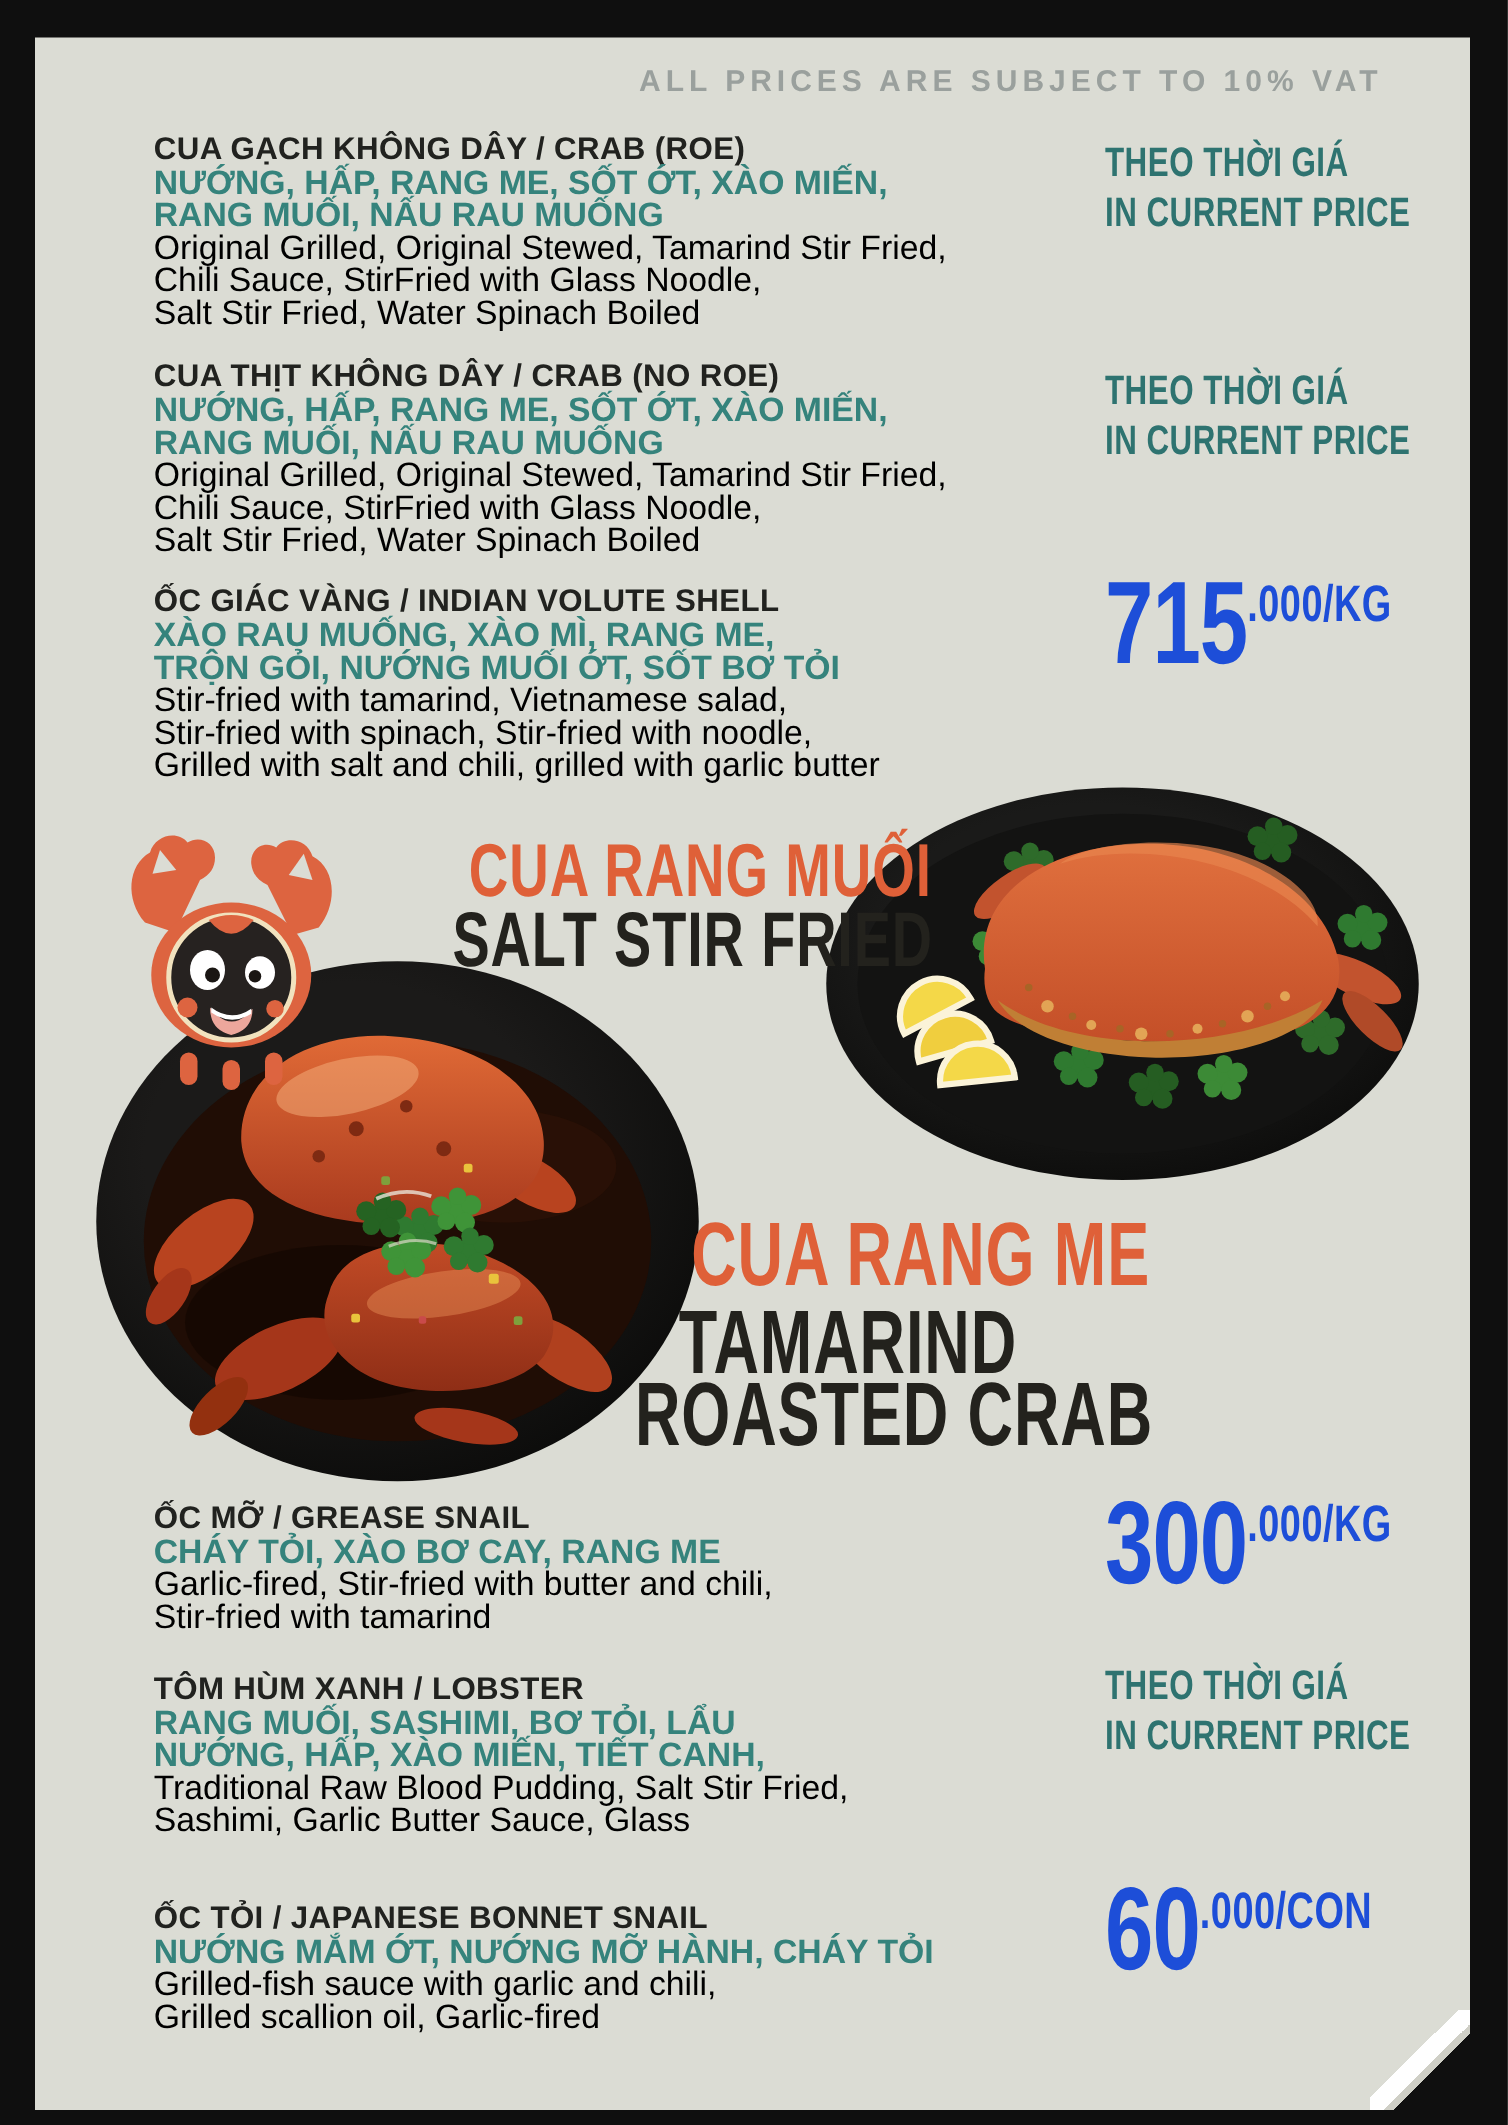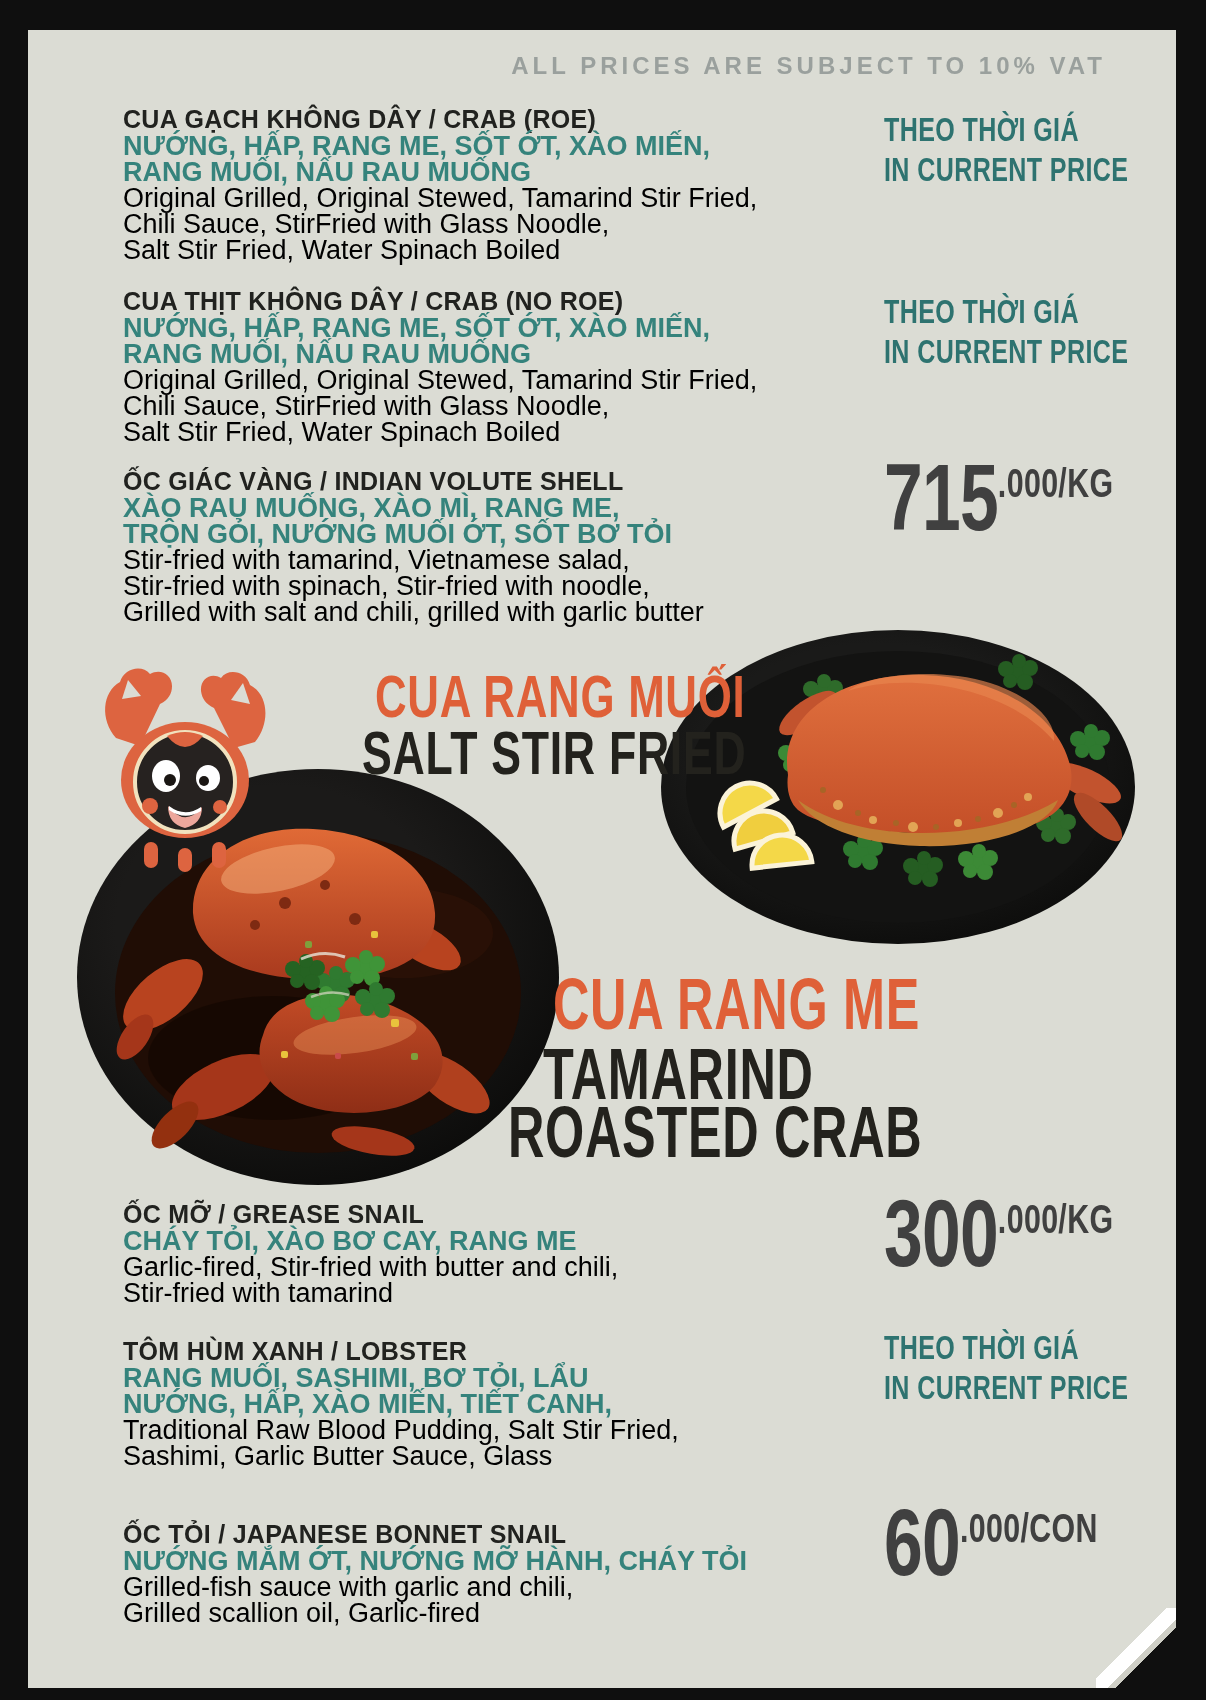--- a/index.html
+++ b/index.html
@@ -23,21 +23,21 @@
   .menu-item { position:absolute; left:95px; width:680px; }
   .mi-title { margin:0; font-size:25px; line-height:28px; font-weight:700; color:#21221f; letter-spacing:.3px; white-space:nowrap; }
   .mi-line  { font-size:27px; line-height:26px; white-space:nowrap; }
   .mi-line.vi { color:#35837c; font-weight:700; }
   .mi-line.en { color:#000000; font-weight:400; }
   .price { position:absolute; left:856px; white-space:nowrap; color:#2e7370; }
   .pm-line {
     font-size:33px; line-height:40px; font-weight:700;
     transform:scaleX(.76); transform-origin:0 0; letter-spacing:.5px;
   }
-  .price.amount { display:flex; align-items:flex-start; color:#404040; }
+  .price.amount { display:flex; align-items:flex-start; color:#1d4ed8; }
   .amount-inner { display:flex; align-items:flex-start; transform:scaleX(.74); transform-origin:0 0; }
   .amt  { font-size:94px; line-height:76px; font-weight:700; letter-spacing:-1px; }
   .unit { font-size:41px; line-height:41px; font-weight:700; margin-top:3px; letter-spacing:.5px; }
   .display { position:absolute; font-weight:700; white-space:nowrap; transform-origin:0 0; }
   .d-salt-vi    { left:347px; top:637px;  font-size:60px; line-height:60px; color:#df6038; transform:scaleX(.73); letter-spacing:1px; }
   .d-salt-en    { left:334px; top:692px;  font-size:62px; line-height:62px; color:#23221d; transform:scaleX(.72); letter-spacing:1px; }
   .d-tam-vi     { left:525px; top:938px;  font-size:72px; line-height:72px; color:#df6038; transform:scaleX(.70); letter-spacing:1px; }
   .d-tam-en1    { left:515px; top:1008px; font-size:72px; line-height:72px; color:#23221d; transform:scaleX(.70); letter-spacing:1px; }
   .d-tam-en2    { left:480px; top:1066px; font-size:72px; line-height:72px; color:#23221d; transform:scaleX(.70); letter-spacing:1px; }
   .photo { position:absolute; z-index:1; }

